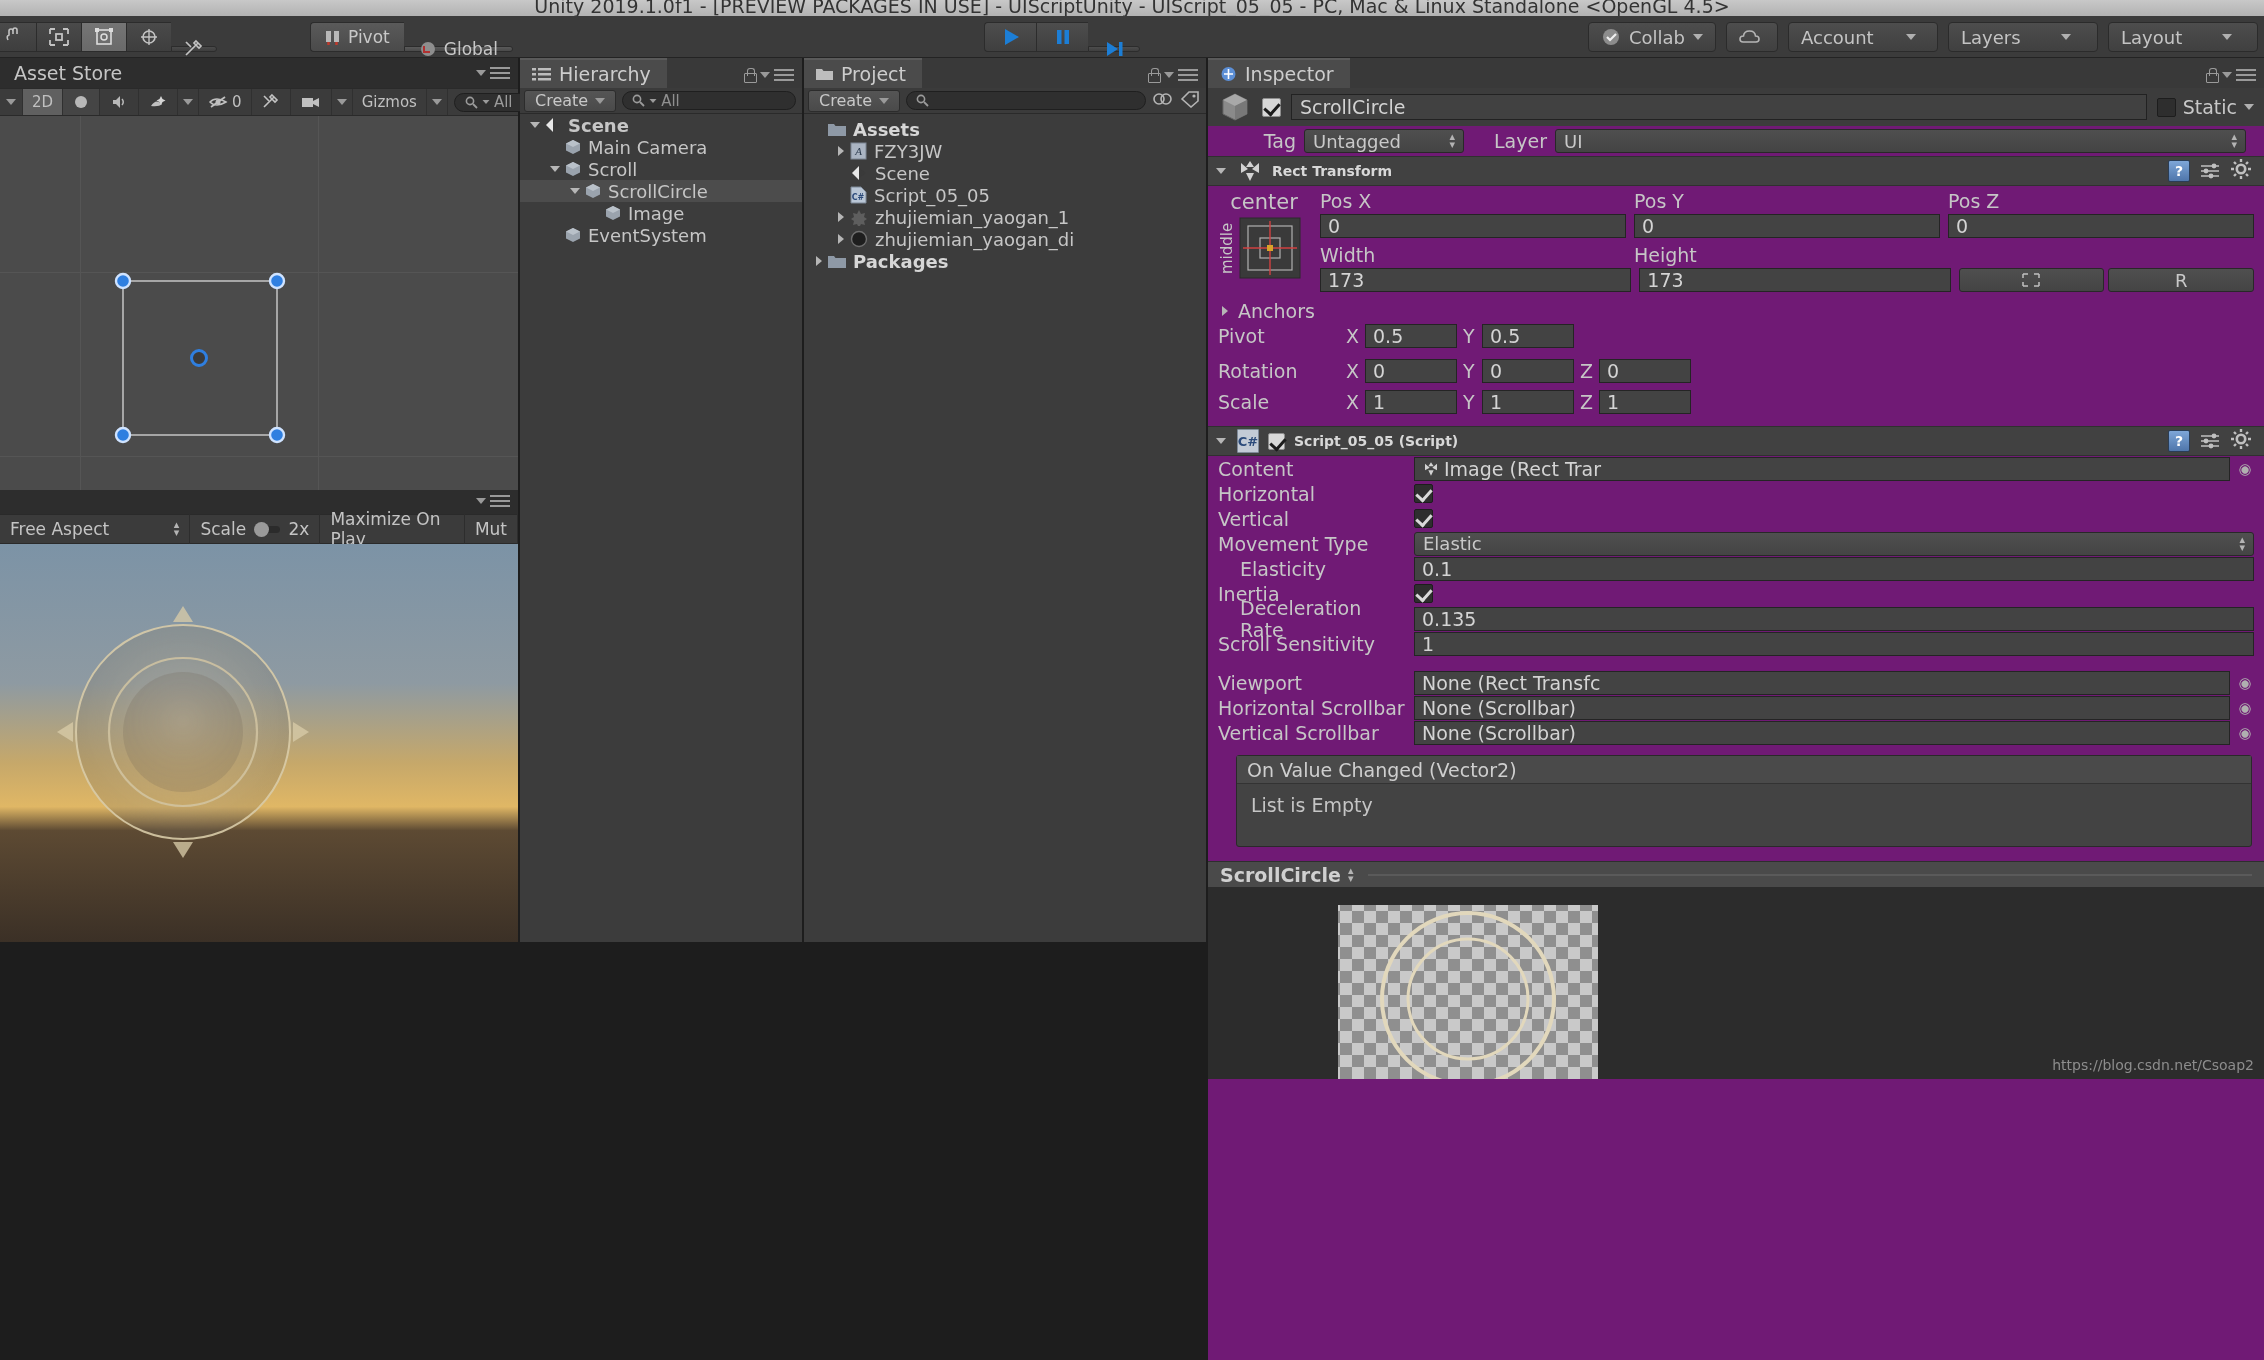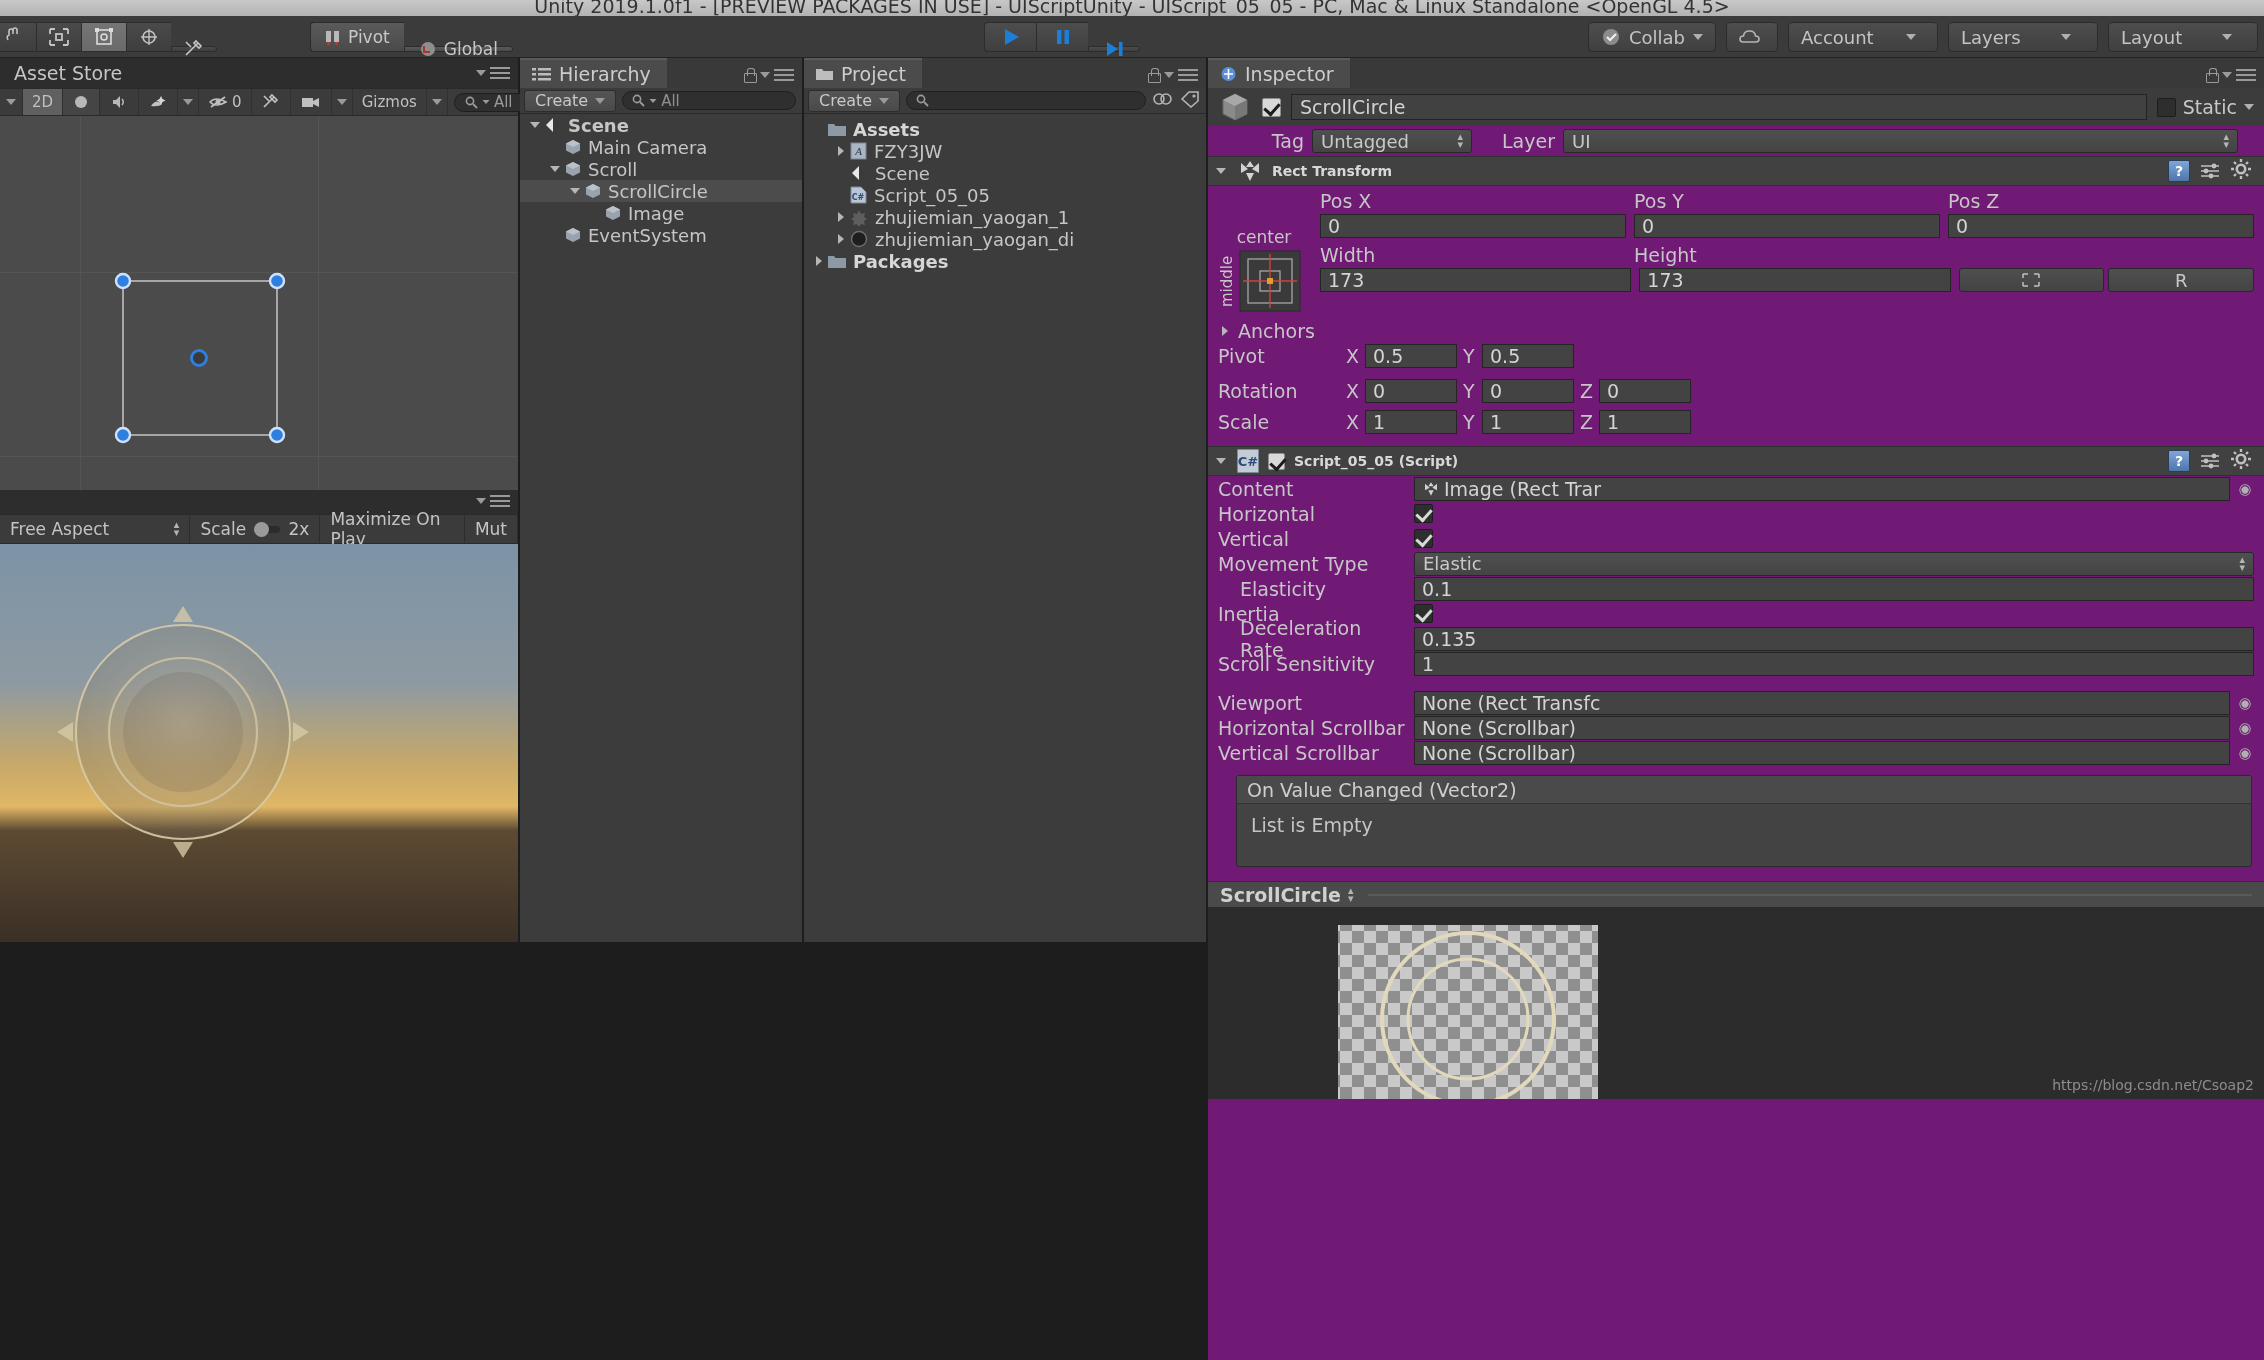--- a/index.html
+++ b/index.html
@@ -122,21 +122,21 @@
   .cube { width:34px; height:34px; }
   .cb { width:19px; height:19px; background:#d8d8d8; border:1px solid #8e8e8e;
     border-radius:2px; position:relative; flex:0 0 19px; }
   .cb.checked::after { content:''; position:absolute; left:4px; top:1px; width:7px; height:12px;
     border:solid #1c1c1c; border-width:0 3px 3px 0; transform:rotate(42deg); }
   .cb.dark { background:#2e2e2e; border-color:#1d1d1d; }
   .cb.dark.checked::after { border-color:#d9d9d9; }
   .nameinput { flex:1; height:26px; background:#414141; border:1px solid #222; color:#d2d2d2;
     font-size:19px; padding:0 8px; display:flex; align-items:center; }
   .staticwrap { display:flex; align-items:center; gap:7px; font-size:19px; color:#c8c8c8; }
-  .tagrow { height:30px; display:flex; align-items:center; padding:0 26px; gap:8px; font-size:19px; }
+  .tagrow { height:30px; display:flex; align-items:center; padding:0 18px; gap:8px; font-size:19px; }
   .lbl { color:#c6c6c6; font-size:19px; }
   .dd { height:24px; background:linear-gradient(#4f4f4f,#444); border:1px solid #282828;
     border-radius:3px; color:#c9c9c9; font-size:18px; display:flex; align-items:center;
     padding:0 8px; justify-content:space-between; }
   .stepper { color:#b4b4b4; font-size:11px; line-height:8px; text-align:center; }
 
   .comp-hdr { height:30px; display:flex; align-items:center; gap:9px; padding:0 6px;
     background:#414141; border-top:1px solid #303030; border-bottom:1px solid #303030; }
   .comp-title { font-size:14px; font-weight:bold; color:#d8d8d8; }
   .helpicon { width:22px;height:22px;background:linear-gradient(#7ea6d8,#4f76ab);
@@ -732,21 +732,21 @@
               <circle cx="11" cy="11" r="4.2" fill="none" stroke="#c0c0c0" stroke-width="2.6"></circle>
               <g stroke="#c0c0c0" stroke-width="2.4">
                 <path d="M11 1 v3 M11 18 v3 M1 11 h3 M18 11 h3 M4 4 l2 2 M16 16 l2 2 M18 4 l-2 2 M6 16 l-2 2"></path>
               </g>
             </svg>
         </span>
       </div>
 
       <div style="display:flex;padding:4px 10px 0 10px;gap:10px;">
         <div style="width:92px;text-align:center;">
-          <div class="lbl" style="font-size:17px;margin-top:37px;">center</div>
+          <div class="lbl" style="font-size:21px;">center</div>
           <div style="display:flex;align-items:center;gap:3px;margin-top:3px;">
             <div class="lbl" style="font-size:15px;writing-mode:vertical-rl;transform:rotate(180deg);height:58px;">middle</div>
             <svg width="62" height="62" viewBox="0 0 62 62">
               <rect x="1" y="1" width="60" height="60" fill="#3a3a3a" stroke="#2a2a2a"></rect>
               <rect x="9" y="9" width="44" height="44" fill="none" stroke="#b0b0b0" stroke-width="1.2"></rect>
               <rect x="21" y="21" width="20" height="20" fill="none" stroke="#b0b0b0" stroke-width="1.2"></rect>
               <path d="M31 4 L31 58 M4 31 L58 31" stroke="#d04040" stroke-width="1.4"></path>
               <rect x="28" y="28" width="6" height="6" fill="#d8a32a"></rect>
             </svg>
           </div>

